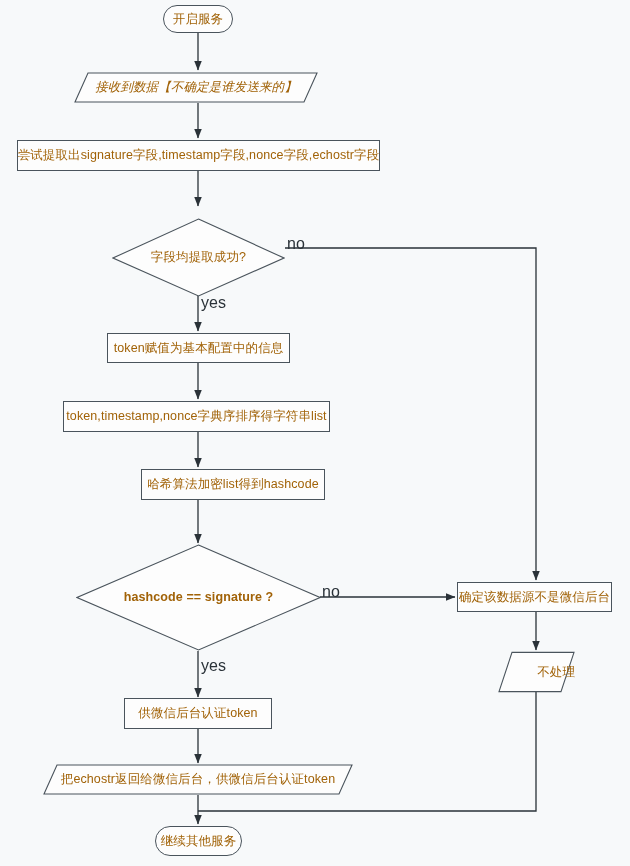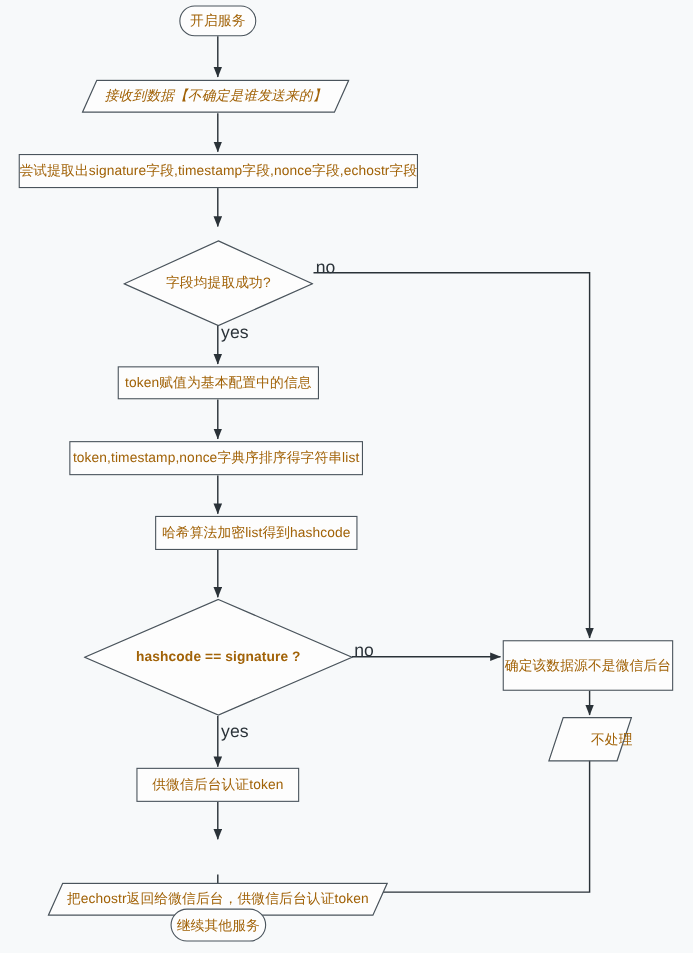--- a/index.html
+++ b/index.html
@@ -169,32 +169,32 @@
     <span class="dec-label">hashcode == signature ?</span>
   </div>
 
   <div class="edge-label" style="left:322px; top:583px;">no</div>
   <div class="edge-label" style="left:201px; top:657px;">yes</div>
 
   <div class="node node-process" style="left:124px; top:698px; width:148px; height:31px;">
     <span>供微信后台认证token</span>
   </div>
 
-  <div class="node node-io" style="left:43px; top:802px; width:310px; height:31px;">
+  <div class="node node-io" style="left:43px; top:764px; width:310px; height:31px;">
     <svg class="io-shape" viewBox="0 0 310 31" preserveAspectRatio="none">
       <polygon points="14,1 309,1 296,30 1,30" fill="#fdfdfd" stroke="#4a545c" stroke-width="1.1" vector-effect="non-scaling-stroke"></polygon>
     </svg>
     <span class="io-label">把echostr返回给微信后台，供微信后台认证token</span>
   </div>
 
   <div class="node node-terminal" style="left:155px; top:826px; width:87px; height:30px;">
     <span>继续其他服务</span>
   </div>
 
-  <div class="node node-process" style="left:457px; top:582px; width:155px; height:46px;">
+  <div class="node node-process" style="left:457px; top:582px; width:155px; height:30px;">
     <span>确定该数据源不是微信后台</span>
   </div>
 
   <div class="node node-io" style="left:498px; top:651px; width:77px; height:42px;justify-content:flex-end;">
     <svg class="io-shape" viewBox="0 0 77 31" preserveAspectRatio="none">
       <polygon points="14,1 76,1 63,30 1,30" fill="#fdfdfd" stroke="#4a545c" stroke-width="1.1" vector-effect="non-scaling-stroke"></polygon>
     </svg>
     <span class="io-label">不处理</span>
   </div>
 

